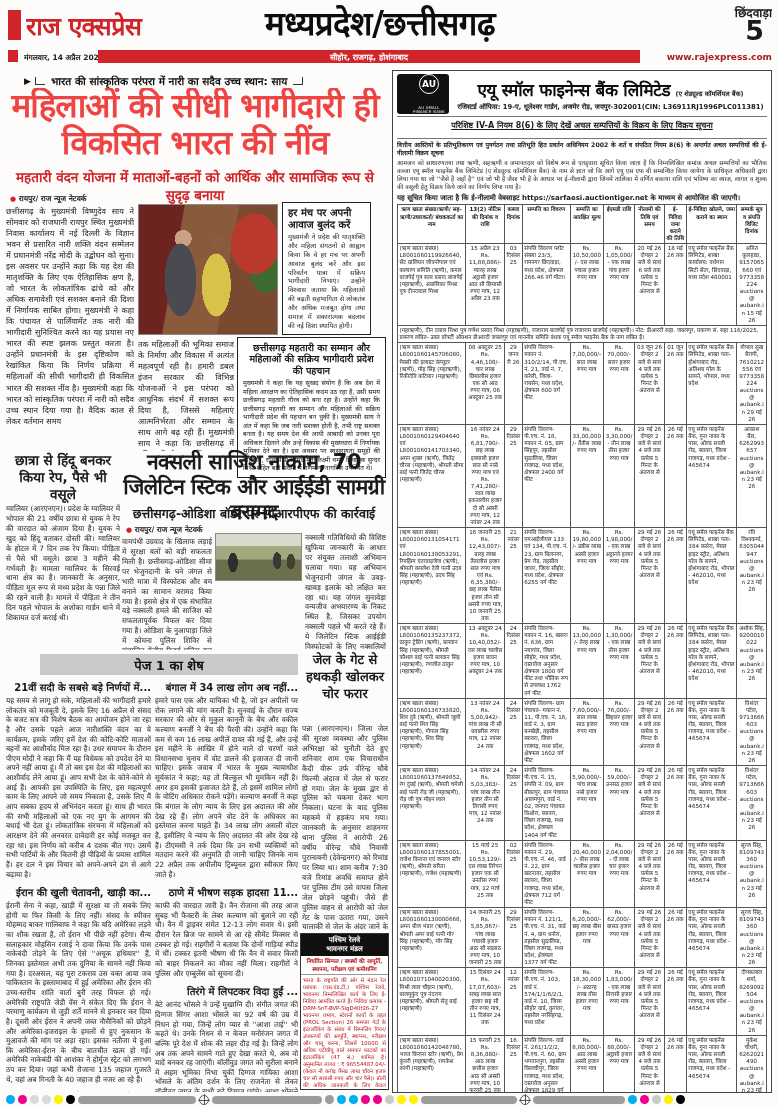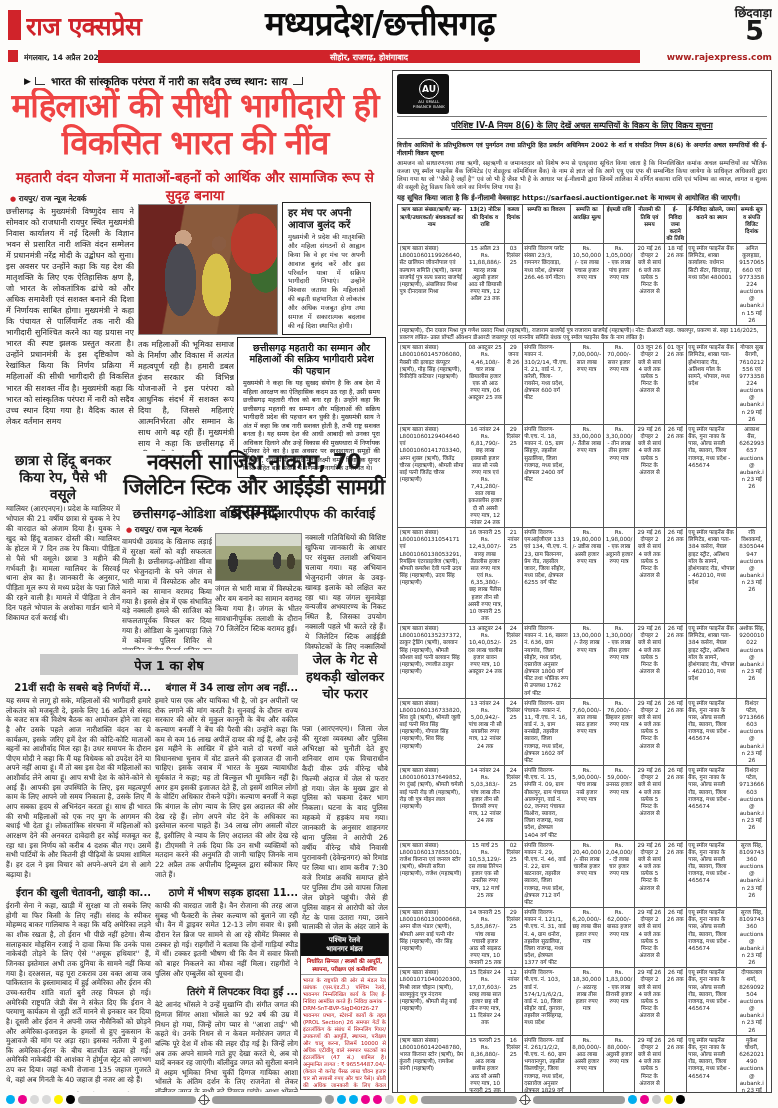--- a/index.html
+++ b/index.html
@@ -74,21 +74,21 @@
   .jail-body{left:302px;top:724px;width:86px;height:206px;}
   
   .rail-box{left:300px;top:933px;width:89px;height:157px;border:1px solid #333;background:#fff;font-size:5.4px;}
   .rail-head{background:#101010;color:#fff;text-align:center;font-weight:700;font-size:7px;line-height:1.25;padding:2px 0;}
   .rail-title{color:#b40f12;font-weight:700;text-align:center;font-size:5.6px;border-bottom:1px solid #999;padding:1px;}
   .rail-body{color:#b40f12;padding:2px;line-height:1.3;text-align:justify;}
   
   .bank{left:392px;top:70px;width:380px;height:1023px;border:1.4px solid #444;background:#fff;padding:3px 4px;}
   .bank-header{display:flex;align-items:center;gap:5px;border-bottom:1px solid #777;padding-bottom:2px;}
   .au-logo{flex:0 0 52px;height:40px;background:#111;border-radius:3px;color:#fff;display:flex;flex-direction:column;
-           align-items:center;justify-content:center;gap:1px;padding-left:12px;}
+           align-items:center;justify-content:space-between;gap:1px;padding-left:12px;}
   .au-circle{width:20px;height:20px;border:1.5px solid #fff;border-radius:50%;display:flex;align-items:center;justify-content:center;
              font-size:9px;font-weight:800;}
   .au-small{font-size:3.8px;letter-spacing:.3px;text-align:center;line-height:1.1;}
   .bank-title-wrap{flex:1;text-align:center;}
   .bank-name{font-size:17px;font-weight:900;color:#0d0d0d;letter-spacing:-.3px;}
   .bank-tag{font-size:6.5px;font-weight:700;}
   .bank-addr{font-size:6.8px;font-weight:700;margin-top:1px;}
   .bank-sub{text-align:center;font-size:8px;font-weight:800;text-decoration:underline;padding:2px 0 8px 0;border-bottom:1px solid #777;}
   .bank-p{font-size:6.2px;line-height:1.3;text-align:justify;margin:2px 0;}
   .bank-link{font-size:7px;font-weight:700;margin:1px 0 2px 0;}
@@ -150,21 +150,20 @@
   <div class="abs small-body rape-body">ग्वालियर (आरएनएन)। प्रदेश के ग्वालियर में भोपाल की 21 वर्षीय छात्रा से युवक ने रेप की वारदात को अंजाम दिया है। युवक ने खुद को हिंदू बताकर दोस्ती की। ग्वालियर के होटल में 7 दिन तक रेप किया। पीड़िता से पैसे भी वसूले। छात्रा 3 महीने की गर्भवती है। मामला ग्वालियर के सिरवई थाना क्षेत्र का है। जानकारी के अनुसार, पीड़िता मूल रूप से मध्य प्रदेश के पन्ना जिले की रहने वाली है। मामले में पीड़िता ने तीन दिन पहले भोपाल के अशोका गार्डन थाने में शिकायत दर्ज कराई थी।</div>
 
   <h2 class="abs naxal-headline">नक्सली साजिश नाकाम, 70 जिलेटिन स्टिक और आईईडी सामग्री बरामद</h2>
   <div class="abs naxal-subhead">छत्तीसगढ़-ओडिशा बॉर्डर पर सीआरपीएफ की कार्रवाई</div>
   <div class="abs byline naxal-byline">
     <span class="dot">●</span>
     <span>रायपुर/ राज न्यूज नेटवर्क</span>
   </div>
   <div class="abs small-body naxal-col1">वामपंथी उग्रवाद के खिलाफ लड़ाई में सुरक्षा बलों को बड़ी सफलता मिली है। छत्तीसगढ़-ओडिशा सीमा पर भेजुनदानी के घने जंगल से भारी मात्रा में विस्फोटक और बम बनाने का सामान बरामद किया गया है। इससे क्षेत्र में एक संभावित बड़े नक्सली हमले की साजिश को सफलतापूर्वक विफल कर दिया गया है। ओडिशा के नुआपाड़ा जिले में कोमना पुलिस शिविर से संचालित केंद्रीय रिजर्व पुलिस बल (सीआरपीएफ) की एक टीम ने यह कार्रवाई की।</div>
   <div class="abs naxal-photo"></div>
-  <div class="abs small-body naxal-col2">जंगल से भारी मात्रा में विस्फोटक और बम बनाने का सामान बरामद किया गया है। जंगल के भीतर सावधानीपूर्वक तलाशी के दौरान 70 जिलेटिन स्टिक बरामद हुईं।</div>
   <div class="abs small-body naxal-col3">नक्सली गतिविधियों की विशिष्ट खुफिया जानकारी के आधार पर संयुक्त तलाशी अभियान चलाया गया। यह अभियान भेजुनदानी जंगल के उबड़-खाबड़ इलाके को लक्षित कर रहा था। यह जंगल सुनाबेड़ा वन्यजीव अभयारण्य के निकट स्थित है, जिसका उपयोग नक्सली पहले भी करते रहे हैं। ये जिलेटिन स्टिक आईईडी विस्फोटकों के लिए नक्सलियों द्वारा अक्सर उपयोग की जाती हैं। इसके साथ ही तीन स्टील कंटेनर और चार इलेक्ट्रॉनिक तारों के बंडल भी मिले।</div>
 
   <div class="abs p1-header">पेज 1 का शेष</div>
   <div class="abs p1-colA">
     <div class="p1-art">
       <h3>21वीं सदी के सबसे बड़े निर्णयों में...</h3>
       <p>यह समय से लागू हो सके, महिलाओं की भागीदारी हमारे लोकतंत्र को मजबूती दे, इसके लिए 16 अप्रैल से संसद के बजट सत्र की विशेष बैठक का आयोजन होने जा रहा है और उसके पहले आज नारीशक्ति वंदन का ये कार्यक्रम, इसके जरिए हमें देश की कोटि-कोटि माताओं बहनों का आशीर्वाद मिल रहा है। उधर समापन के दौरान पीएम मोदी ने कहा कि मैं यह विधेयक को उपदेश देने या अपने नहीं आया हूं। मैं तो बस इस देश की महिलाओं का आशीर्वाद लेने आया हूं। आप सभी देश के कोने-कोने से आई हैं। आपकी इस उपस्थिति के लिए, इस महत्वपूर्ण काम के लिए आपने जो समय निकाला है, उसके लिए मैं आप सबका हृदय से अभिनंदन करता हूं। साथ ही भारत की सभी महिलाओं को एक नए युग के आगमन की बधाई भी देता हूं। लोकतांत्रिक संरचना में महिलाओं को आरक्षण देने की अनवरत दावेदारी हर कोई मजबूत कर रहा था। इस निर्णय को करीब 4 दशक बीत गए। उसमें सभी पार्टियों के और कितनी ही पीढ़ियों के प्रयास शामिल हैं। हर दल ने इस विचार को अपने-अपने ढंग से आगे बढ़ाया है।</p>
     </div>
     <div class="p1-art">
       <h3>ईरान की खुली चेतावनी, खाड़ी का...</h3>
@@ -201,20 +200,25 @@
     <div class="rail-title">निर्धारित सिग्नल / स्वस्थों की आपूर्ति, स्थापना, परीक्षण एवं कमीशनिंग</div>
     <div class="rail-body">भारत के राष्ट्रपति की ओर से मंडल रेल प्रबंधक (एस.एंड.टी.) पश्चिम रेलवे, भावनगर निम्नलिखित कार्य के लिए ई-निविदा आमंत्रित करते हैं। निविदा क्रमांक - DRM-SnT-BVP-SigD40f26-27 भावनगर प्रभाग, स्टेशनों कार्यों के तहत (PROL Section) 26 समपार गेटों के इंटरलॉकिंग के संबंध में सिग्नलिंग गियर/उपकरणों की आपूर्ति, स्थापना, परीक्षण और चालू करना, जिसमें 10000 से अधिक एटीवीयू वाले समपार फाटकों का इंटरलॉकिंग (47 सं.) शामिल है। अनुमानित लागत : ₹ 96554487.04/- (केवल नौ करोड़ पैंसठ लाख चौवन हजार चार सौ सत्तासी रुपए और चार पैसे)। बोली की अधिक जानकारी के लिए केवल www.ireps.gov.in के माध्यम से प्रतिस्पर्धा आवेदन करना होगा, कृपया वेबसाइट का अति सीमाबद्ध आवेदन की अंतिम तारीख 04/05/2026 को 15.00 बजे तक जमा होगी।</div>
 
   </div>
 
   <div class="abs bank">
     <div class="bank-header">
       <div class="au-logo">
         <div class="au-circle">AU</div>
         <div class="au-small">AU SMALL FINANCE BANK</div>
+      </div>
+      <div class="bank-title-wrap">
+        <span class="bank-name">एयू स्मॉल फाइनेन्स बैंक लिमिटेड</span>
+        <span class="bank-tag">(ए शेड्यूल्ड कॉमर्शियल बैंक)</span>
+        <div class="bank-addr">रजिस्टर्ड ऑफिस: 19-ए, धूलेश्वर गार्डन, अजमेर रोड, जयपुर-302001(CIN: L36911RJ1996PLC011381)</div>
       </div>
     </div>
     <div class="bank-sub">परिशिष्ट IV-A नियम 8(6) के लिए देखें अचल सम्पत्तियों के विक्रय के लिए विक्रय सूचना</div>
     <p class="bank-p" style="font-weight:700;">वित्तीय आस्तियों के प्रतिभूतिकरण एवं पुनर्गठन तथा प्रतिभूति हित प्रवर्तन अधिनियम 2002 के शर्त व संपठित नियम 8(6) के अन्तर्गत अचल सम्पत्तियों की ई-नीलामी विक्रय सूचना</p>
     <p class="bank-p">आमजन को साधारणतया तथा ऋणी, सहऋणी व जमानतदार को विशेष रूप से एतद्द्वारा सूचित किया जाता है कि निम्नलिखित कमांक अचल सम्पत्तियों का भौतिक कब्जा एयू स्मॉल फाइनेंस बैंक लिमिटेड (ए शेड्यूल्ड कॉमर्शियल बैंक) के नाम से ज्ञात जो कि आगे एयू एस एफ बी सम्बन्धित किया जायेगा के प्राधिकृत अधिकारी द्वारा लिया गया था जो ''जैसे है जहाँ है'' एवं जो भी है जैसा भी है के आधार पर ई-नीलामी द्वारा जिनमें तालिका में वर्णित बकाया राशि एवं भविष्य का ब्याज, लागत व शुल्क की वसूली हेतु विक्रय किये जाने का निर्णय लिया गया है।</p>
     <p class="bank-link">यह सूचित किया जाता है कि ई-नीलामी वेबसाइट https://sarfaesi.auctiontiger.net के माध्यम से आयोजित की जाएगी।</p>
     <table class="auction">
       <colgroup>
         <col style="width:18.5%">
           <col style="width:10.5%">

